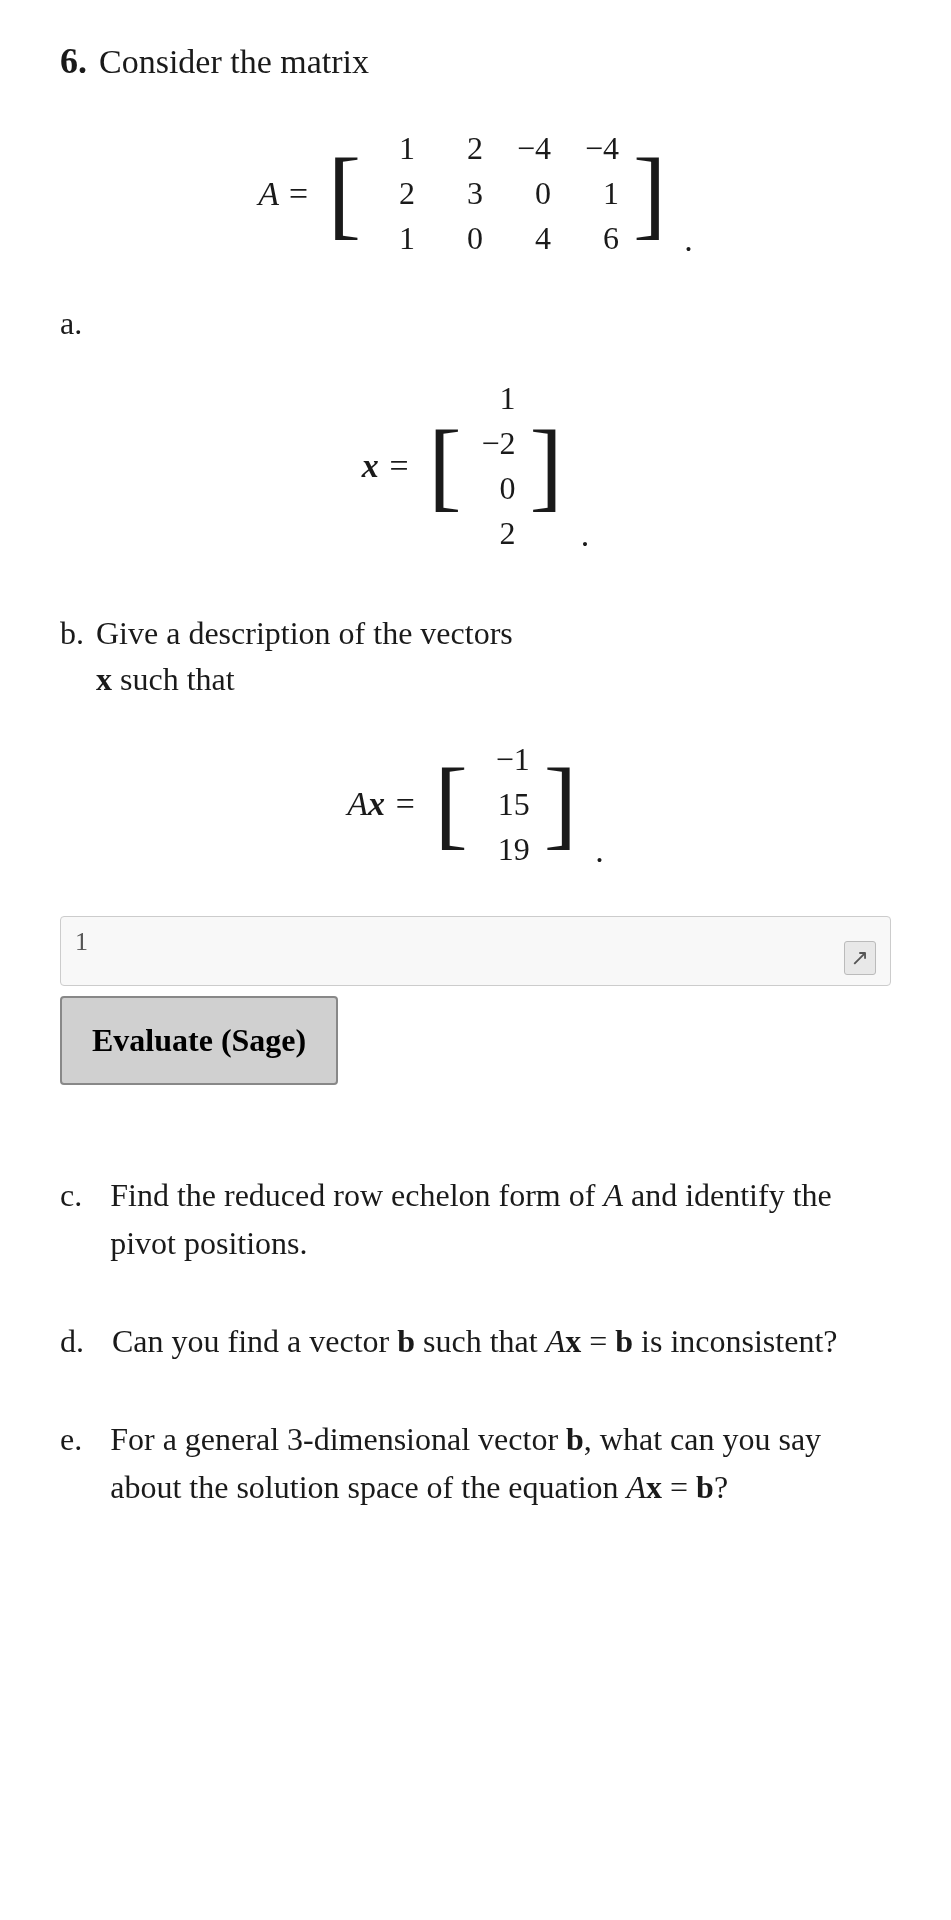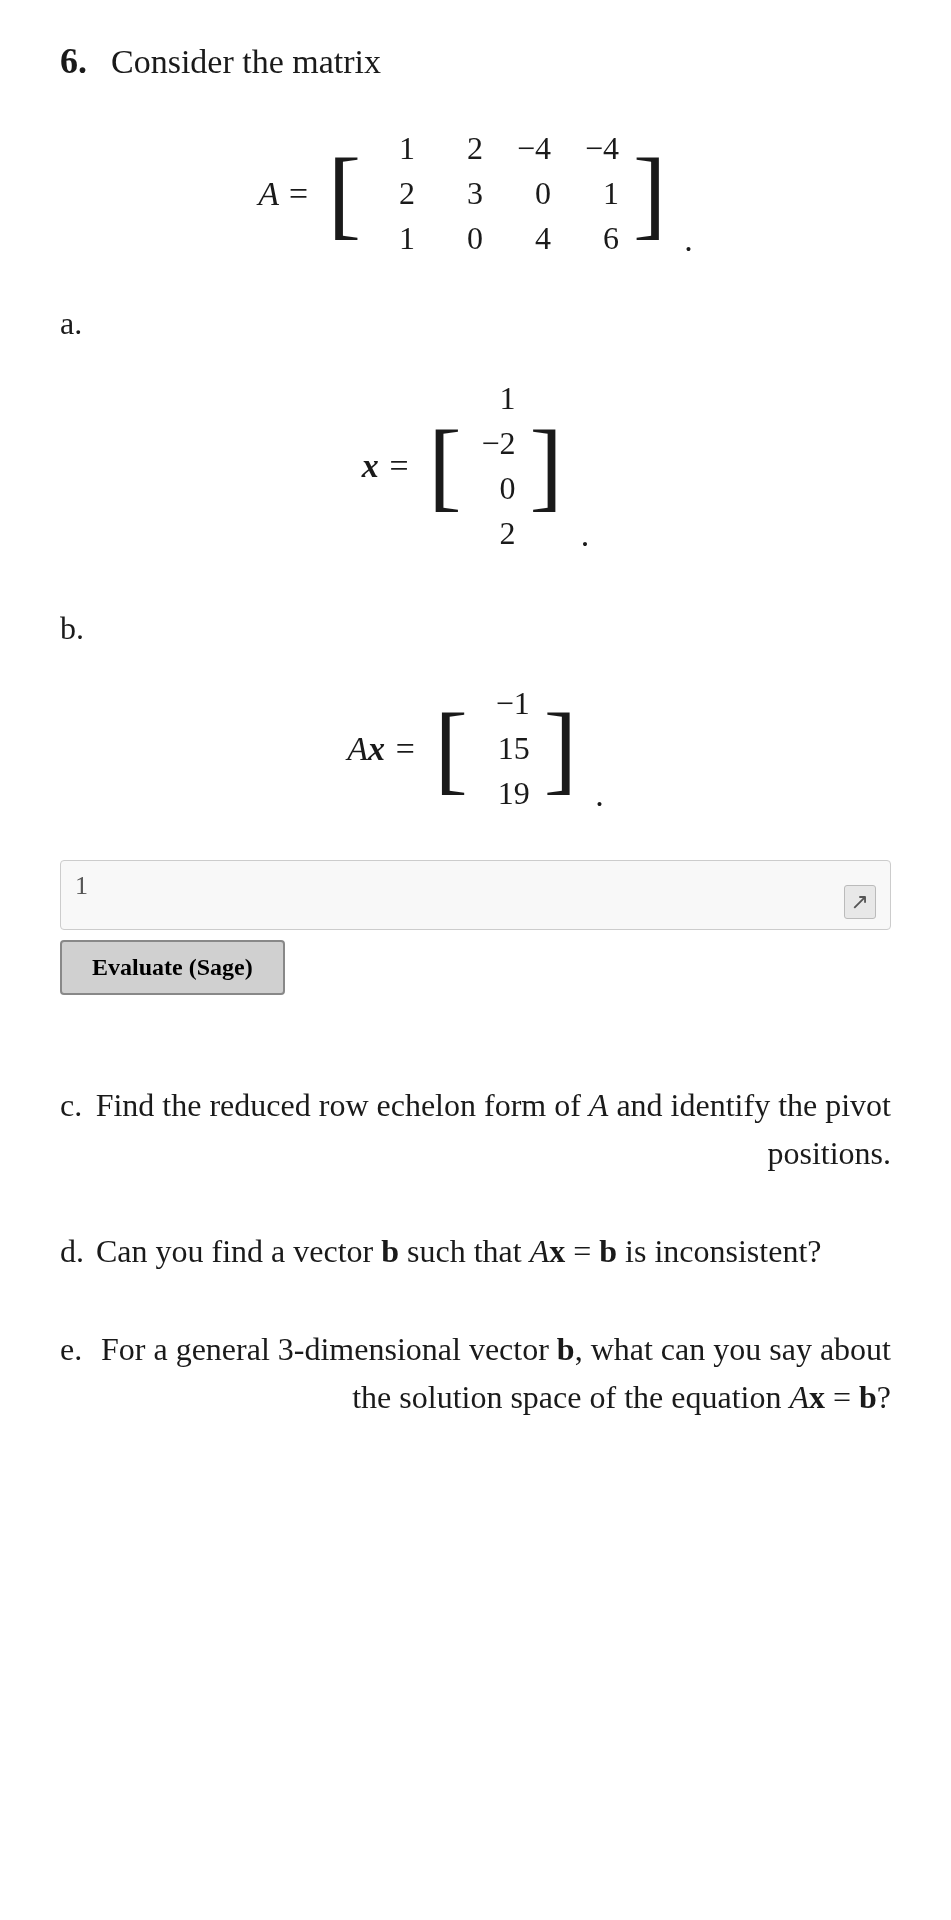--- a/index.html
+++ b/index.html
@@ -25,21 +25,20 @@
       margin-bottom: 40px;
     }
 
     .problem-number {
       font-size: 36px;
       font-weight: bold;
     }
 
     .problem-title {
       font-size: 34px;
-      margin-left: 12px;
     }
 
     .matrix-equation {
       display: flex;
       align-items: center;
       justify-content: center;
       gap: 18px;
       margin: 30px 0 40px 0;
     }
 
@@ -151,34 +150,33 @@
       background: #e8e8e8;
       border: 1px solid #bbb;
       padding: 3px 6px;
       border-radius: 3px;
     }
 
     .evaluate-button {
       background: #d0d0d0;
       border: 2px solid #888;
       border-radius: 4px;
-      padding: 12px 30px;
-      font-size: 24px;
+      padding: 24px 30px;
+      font-size: 32px;
       font-weight: bold;
       font-family: Georgia, serif;
       cursor: pointer;
       display: inline-block;
       margin-bottom: 36px;
     }
 
     .part-c-text {
       font-size: 32px;
       line-height: 1.5;
-      margin-left: 0;
-      text-align: right;
+      margin-left: 16px;
     }
 
   </style>
 </head>
 <body>
 
 <div class="problem-header">
   <span class="problem-number">6.</span>
   <span class="problem-title">Consider the matrix</span>
 </div>
@@ -223,20 +221,24 @@
       </div>
       <span class="bracket-right">]</span>
     </div>
     <span class="period">.</span>
   </div>
 </div>
 
 <div class="sub-item">
   <div class="sub-item-header">
     <span class="sub-label">b.</span>
+    <div>
+      <div class="sub-text">Give a description of the vectors</div>
+      <div class="sub-text"><strong>x</strong> such that</div>
+    </div>
   </div>
 
   
   <div class="vector-equation">
     <span class="matrix-label"><em>A</em><strong>x</strong> =</span>
     <div class="matrix-bracket-container">
       <span class="bracket-left">[</span>
       <div class="matrix-grid matrix-3x1">
         <span class="cell">−1</span>
         <span class="cell">15</span>

